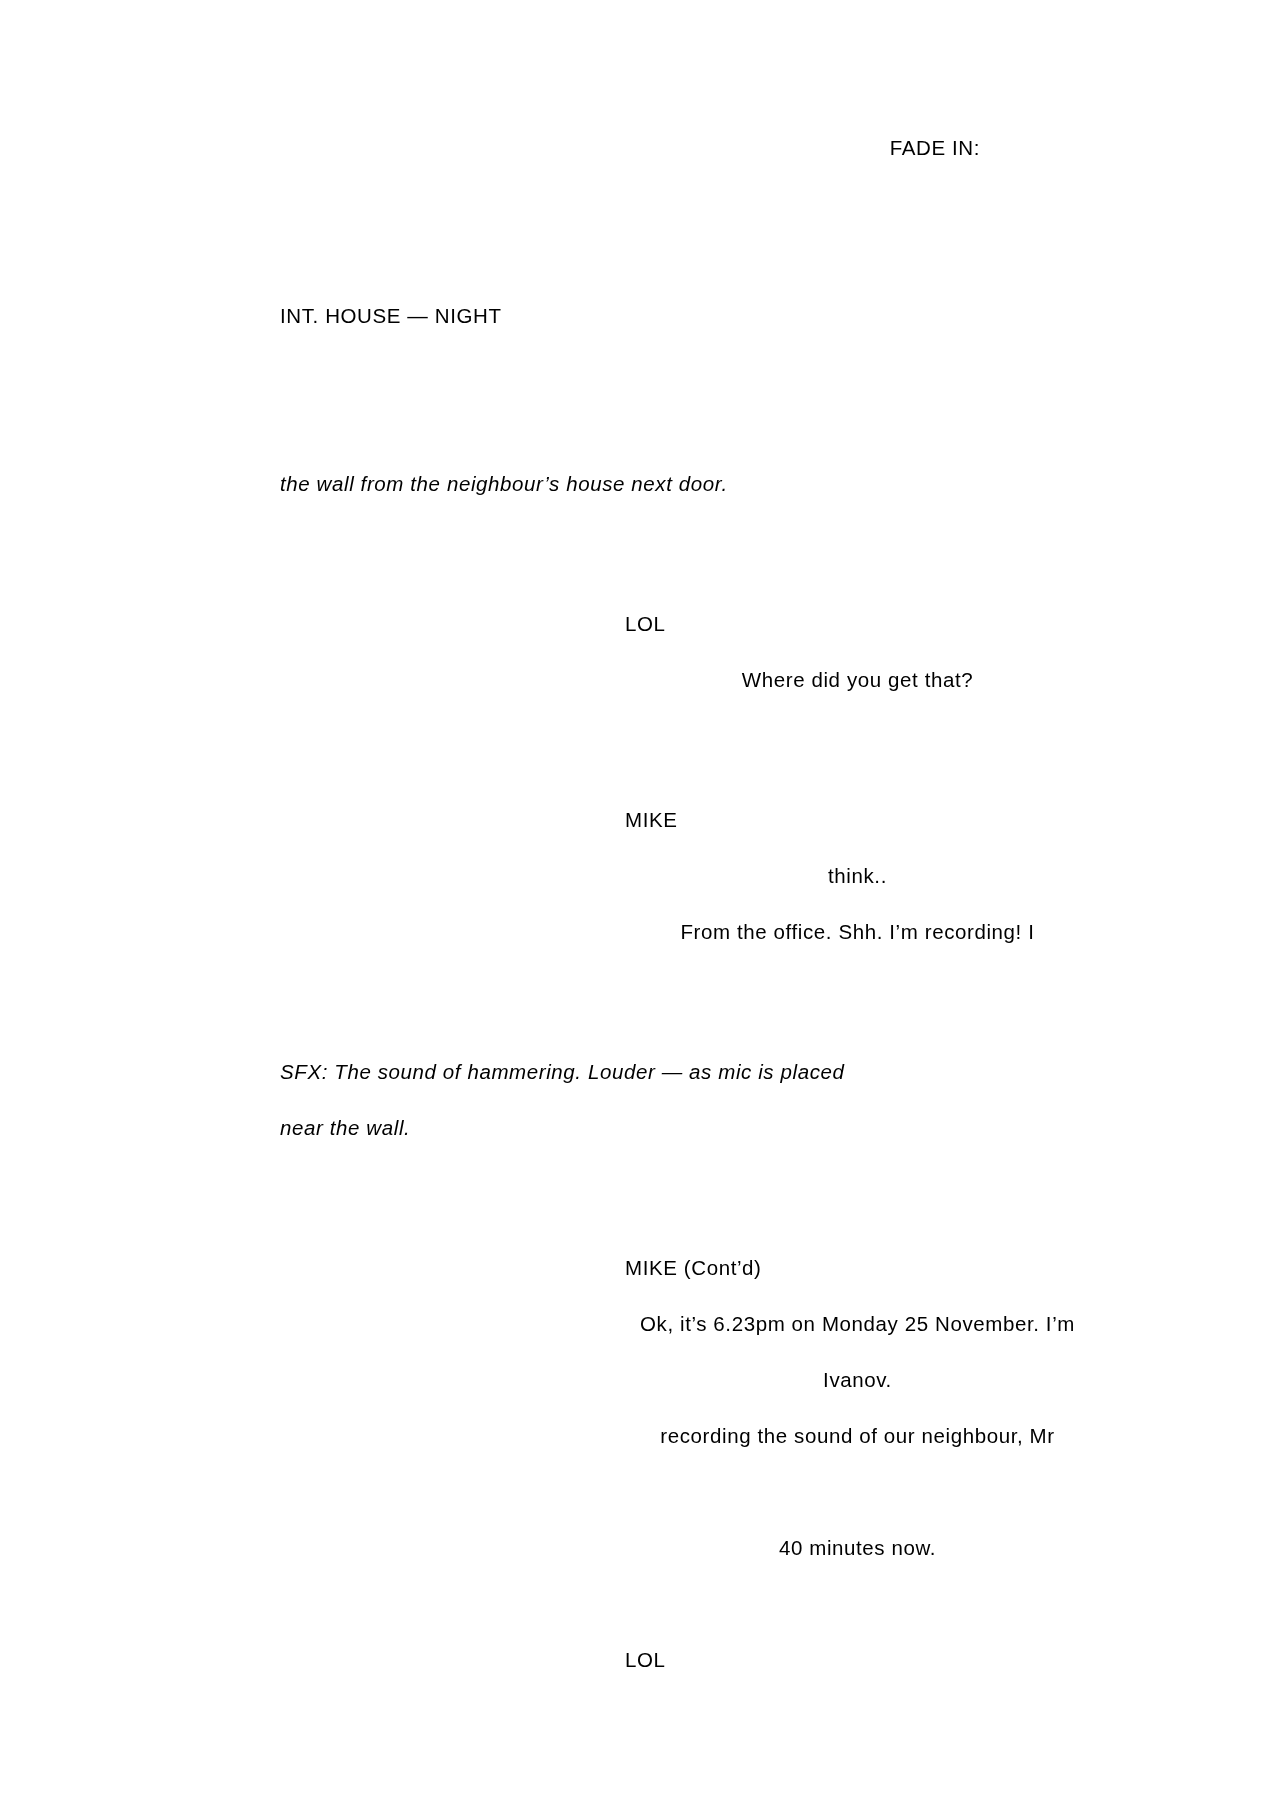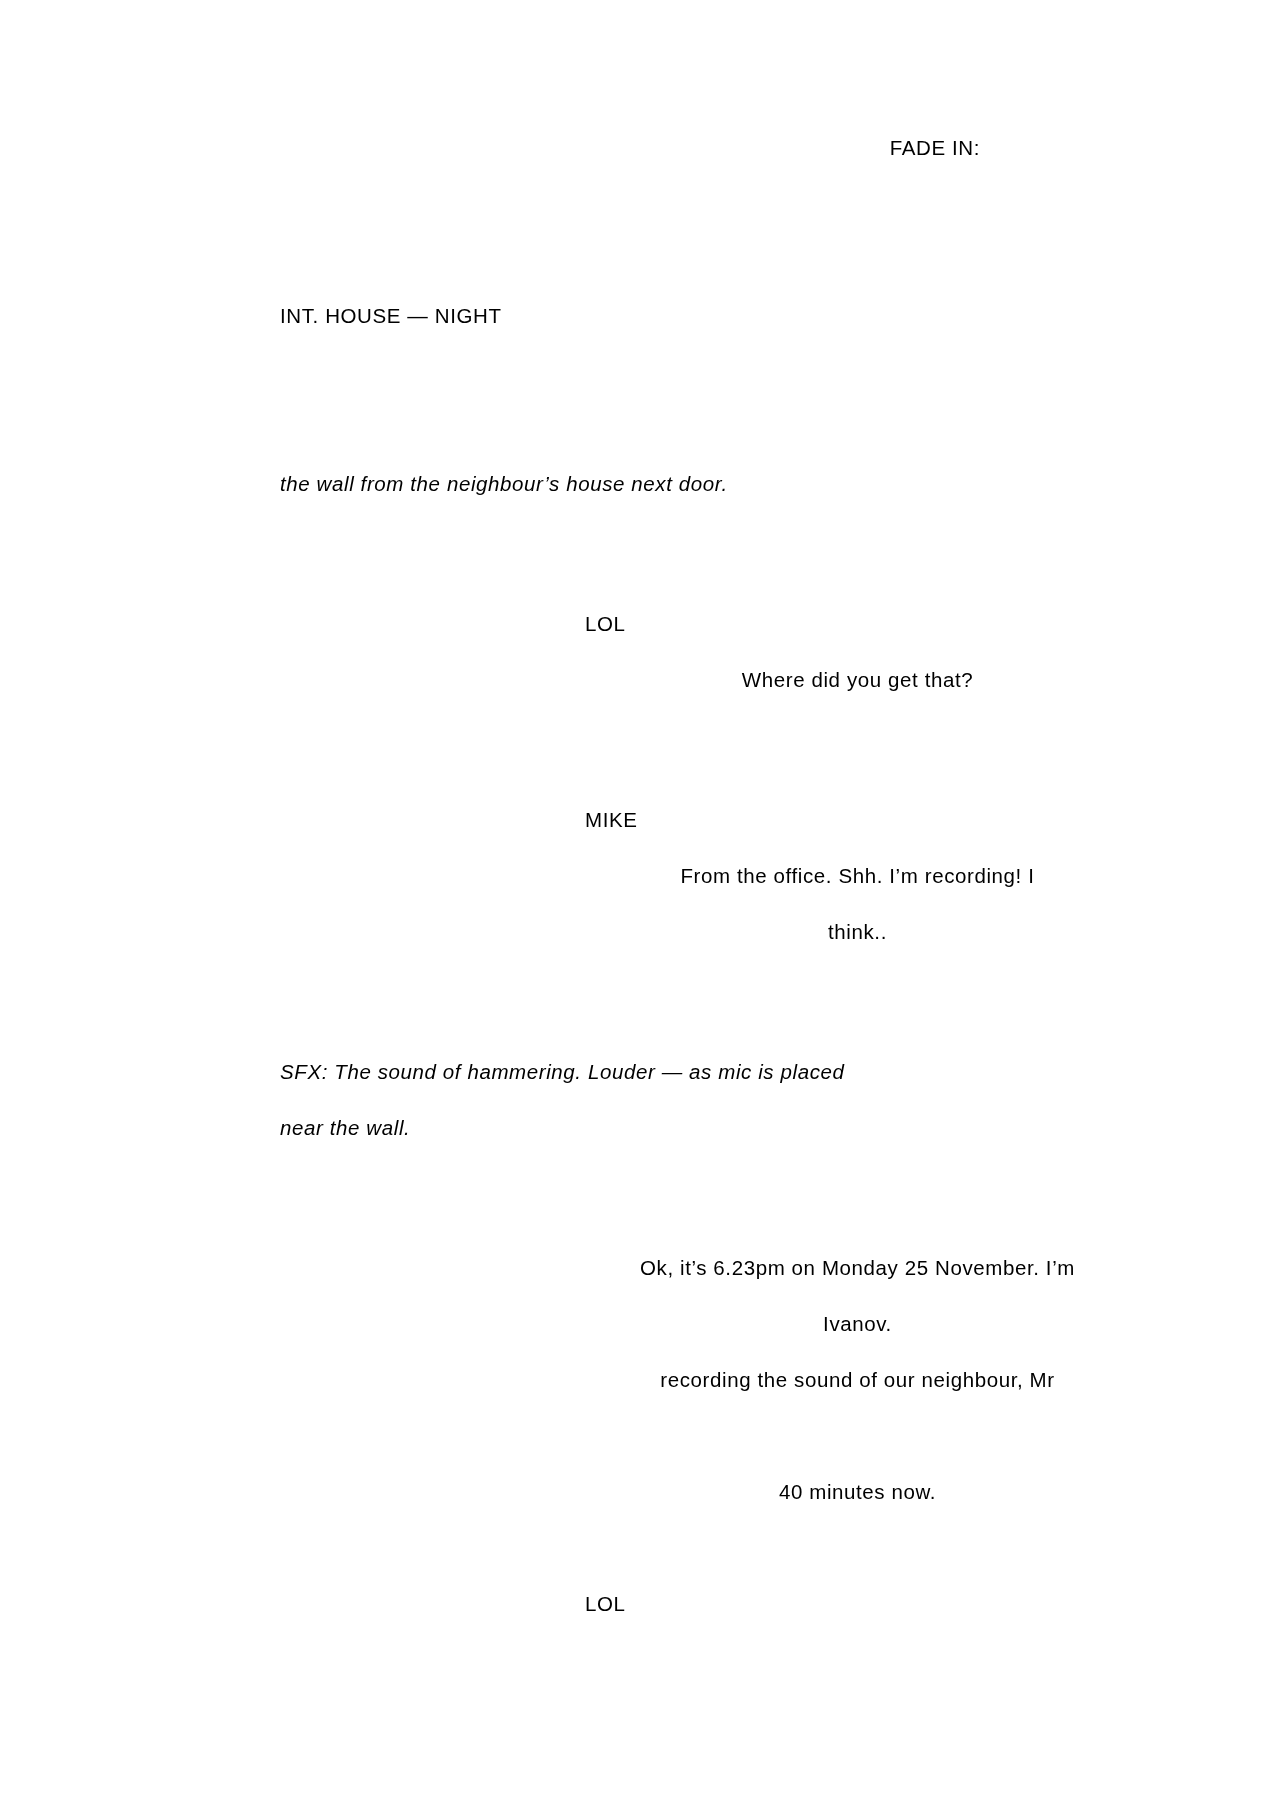--- a/index.html
+++ b/index.html
@@ -36,20 +36,21 @@
   }
   .slug {
     padding-left: 280px;
   }
   .action {
     padding-left: 280px;
     font-style: italic;
   }
   .character {
     padding-left: 585px;
+    margin-left: 40px;
   }
   .dialogue {
     padding-left: 435px;
     text-align: center;
   }
   .blank {
     height: 56px;
   }
   .half-blank {
     height: 28px;
@@ -67,28 +68,29 @@
       <div class="blank"></div>
       <div class="blank"></div>
       <div class="line action">the wall from the neighbour’s house next door.</div>
       <div class="blank"></div>
       <div class="half-blank"></div>
       <div class="line character">LOL</div>
       <div class="line dialogue">Where did you get that?</div>
       <div class="blank"></div>
       <div class="half-blank"></div>
       <div class="line character">MIKE</div>
+      <div class="line dialogue">think..</div>
       <div class="line dialogue">From the office. Shh. I’m recording! I</div>
-      <div class="line dialogue">think..</div>
       <div class="blank"></div>
       <div class="half-blank"></div>
       <div class="line action">SFX: The sound of hammering. Louder — as mic is placed</div>
       <div class="line action">near the wall.</div>
       <div class="blank"></div>
       <div class="half-blank"></div>
+      <div class="line character">MIKE (Cont’d)</div>
       <div class="line dialogue">Ok, it’s 6.23pm on Monday 25 November. I’m</div>
       <div class="line dialogue">Ivanov.</div>
       <div class="line dialogue">recording the sound of our neighbour, Mr</div>
       <div class="blank"></div>
       <div class="line dialogue">40 minutes now.</div>
       <div class="blank"></div>
       <div class="line character">LOL</div>
     </div>
 </div>
 

